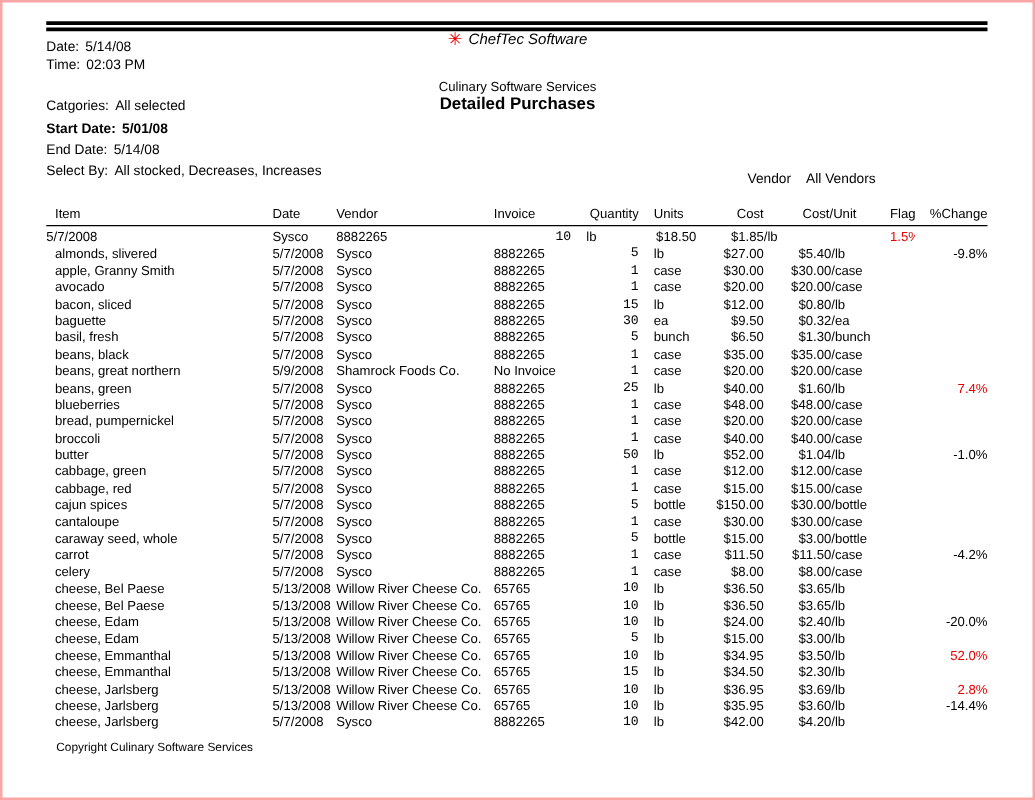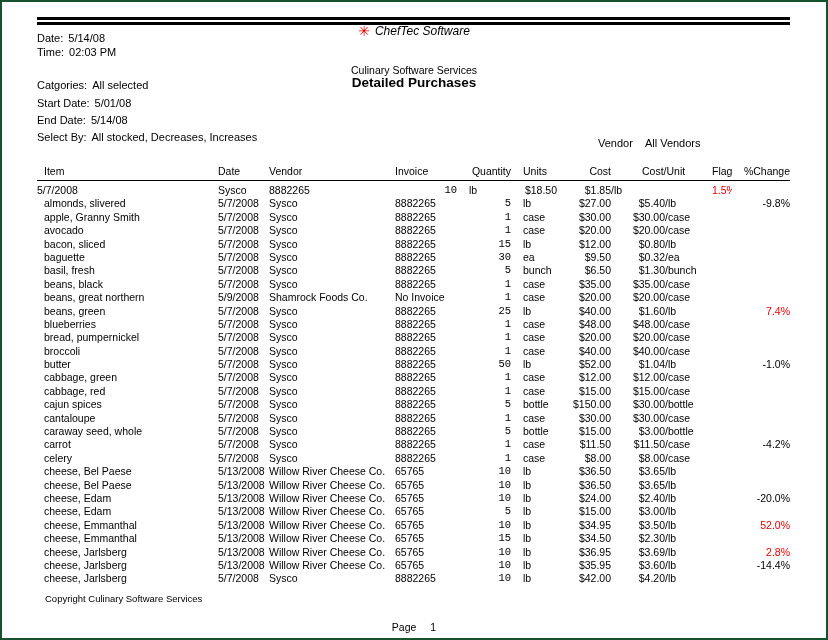--- a/index.html
+++ b/index.html
@@ -1,31 +1,31 @@
 <!DOCTYPE html>
 <html style="--red: #e80000;"><head>
 <meta charset="utf-8">
 <style>
   html,body { margin:0; padding:0; background:#808080; }
   .page {
     position:relative; width:828px; height:640px; box-sizing:border-box;
-    background:#ffffff; border:2px solid #14532d;
+    background:#ffffff; border:2px solid #fca5a5;
     font-family:"Liberation Sans","DejaVu Sans",sans-serif;
     color:#000; overflow:hidden;
   }
   .abs { position:absolute; }
   .double-rule { left:35px; top:15px; width:753px; height:2px;
     border-top:3px solid #000; border-bottom:3px solid #000; }
   .info-line { font-size:11px; white-space:nowrap; }
   .info-line .lbl { }
   .info-line .val { margin-left:5px; }
   .date-line { left:35px; top:30px; }
   .time-line { left:35px; top:44px; }
   .cat-line  { left:35px; top:77px; }
-  .sdate-line{ left:35px; top:95px; }
+  .sdate-line{ left:35px; top:95px;font-weight:bold; }
   .edate-line{ left:35px; top:112px; }
   .selby-line{ left:35px; top:129px; }
   .vendor-line { left:596px; top:135px; font-size:11px; }
   .vendor-line .val { margin-left:12px;text-align:right; }
   .brand-row { left:0; top:21px; width:100%; text-align:center; font-size:12px; }
   .brand-row .logo { color:var(--red,#e80000); font-size:14px; vertical-align:-1px; margin-right:5px; }
   .brand-row .brand-name { font-style:italic; }
   .report-title { left:0; top:41px; width:100%; text-align:center;
     font-size:13.5px; font-weight:bold;margin-top:32px; }
   .report-subtitle { left:0; top:62px; width:100%; text-align:center; font-size:10.5px; }
@@ -493,17 +493,14 @@
           <span class="c c6">$42.00</span>
           <span class="c c7">$4.20</span>
           <span class="c c8">/lb</span>
           <span class="c c9"></span>
           <span class="c c10"></span>
         </div>
       </div>
   </div>
 
   <div class="abs copyright">Copyright Culinary Software Services</div>
-  <div class="abs pageline">
-    <span>Page</span><span class="num">1</span>
-  </div>
 
 </div>
 
 </body></html>

